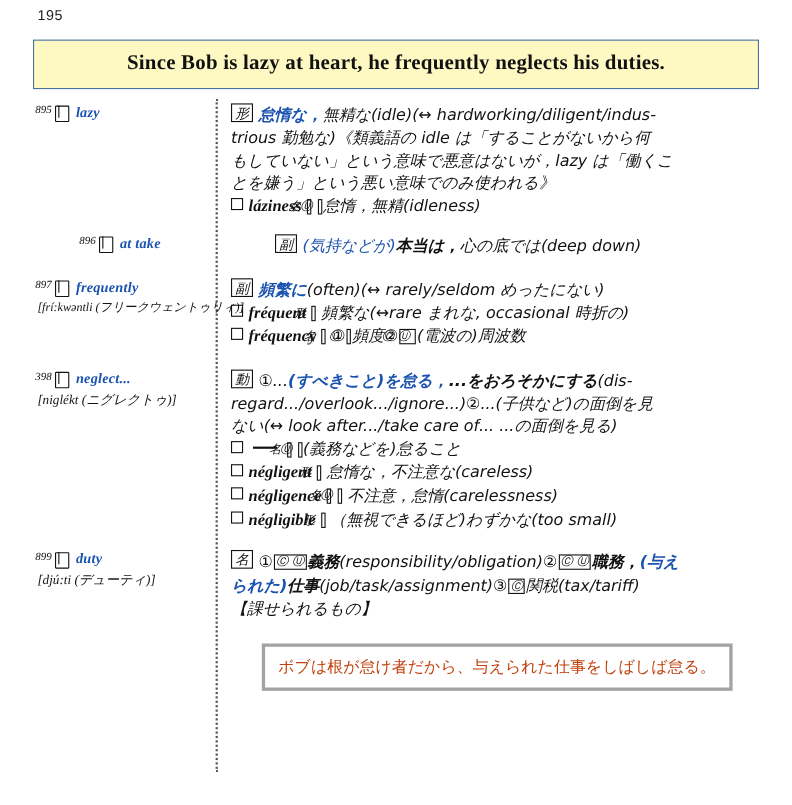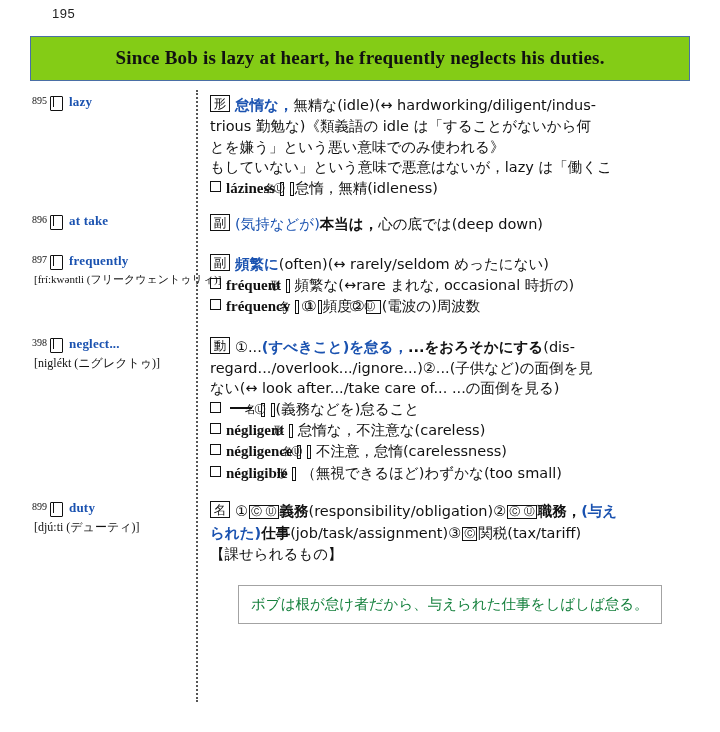--- a/index.html
+++ b/index.html
@@ -11,32 +11,32 @@
     overflow:hidden;
   }
   .page{
     position:relative;
     width:720px;height:732px;
     box-sizing:border-box;
     padding:0;
   }
   .page-number{
     position:absolute;
-    left:52px;top:6px;
+    left:34px;top:6px;
     font-family:"Liberation Sans", sans-serif;
     font-size:13px;
     color:#222;
     letter-spacing:.5px;
   }
   .sentence-box{
     position:absolute;
     left:30px;top:36px;
     width:660px;
     box-sizing:border-box;
-    background:#84cc16;
+    background:#fef9c3;
     border:1px solid #4a6fa5;
     padding:10px 8px 11px 8px;
     text-align:center;
   }
   .sentence-box .sentence{
     font-family:"Liberation Serif", serif;
     font-weight:bold;
     font-size:19px;
     letter-spacing:.2px;
     color:#111;
@@ -57,20 +57,21 @@
     width:0;height:612px;
     border-left:2px dotted #555;
   }
 
   .entry{
     position:relative;
     display:flex;
     width:720px;
     box-sizing:border-box;
     padding:0;
+    font-style:italic;
   }
   .left-col{
     width:196px;
     flex:0 0 196px;
     box-sizing:border-box;
     padding-left:32px;
     padding-right:6px;
   }
   .right-col{
     flex:1 1 auto;
@@ -180,25 +181,25 @@
     display:inline-block;
     width:22px;
     border-top:2px solid #111;
     position:relative;
     top:-5px;
     margin:0 4px;
   }
 
   .translation-box{
     margin:14px 0 12px 0;
-    border:1px solid #a3a3a3;
+    border:3px solid #a3a3a3;
     padding:9px 12px;
     font-family:"DejaVu Sans", sans-serif;
     font-size:14.5px;
-    color:#15803d;
+    color:#c2410c;
     display:inline-block;
   }
   .trans-wrap{
     padding-left:38px;
     padding-top:6px;
   }
 </style>
 </head>
 <body>
 
@@ -218,28 +219,28 @@
         <div class="headword-line">
           <span class="entry-num">895</span>
           <span class="check-box"></span>
           <span class="headword">lazy</span>
         </div>
       </div>
       <div class="right-col">
         <div class="defn">
           <span class="pos">形</span><span class="jp bold blue">怠惰な，</span><span class="jp">無精な(idle)(↔ hardworking/diligent/indus-</span>
           <div class="jp">trious 勤勉な)《類義語の idle は「することがないから何</div>
+          <div class="jp">もしていない」という意味で悪意はないが，lazy は「働くこ</div>
           <div class="jp">とを嫌う」という悪い意味でのみ使われる》</div>
-          <div class="jp">もしていない」という意味で悪意はないが，lazy は「働くこ</div>
           <div class="sub"><span class="sq"></span><span class="bold">láziness</span> <span class="mini">名</span> <span class="mini">Ⓤ</span><span class="jp">怠惰，無精(idleness)</span></div>
         </div>
       </div>
     </div>
 
-    <div class="entry" style="margin-top:14px;">
+    <div class="entry" style="margin-top:14px;padding-left:40px;">
       <div class="left-col">
         <div class="headword-line">
           <span class="entry-num">896</span>
           <span class="check-box"></span>
           <span class="headword">at take</span>
         </div>
       </div>
       <div class="right-col">
         <div class="defn">
           <span class="pos">副</span><span class="jp blue">(気持などが)</span><span class="jp bold">本当は，</span><span class="jp">心の底では(deep down)</span>

